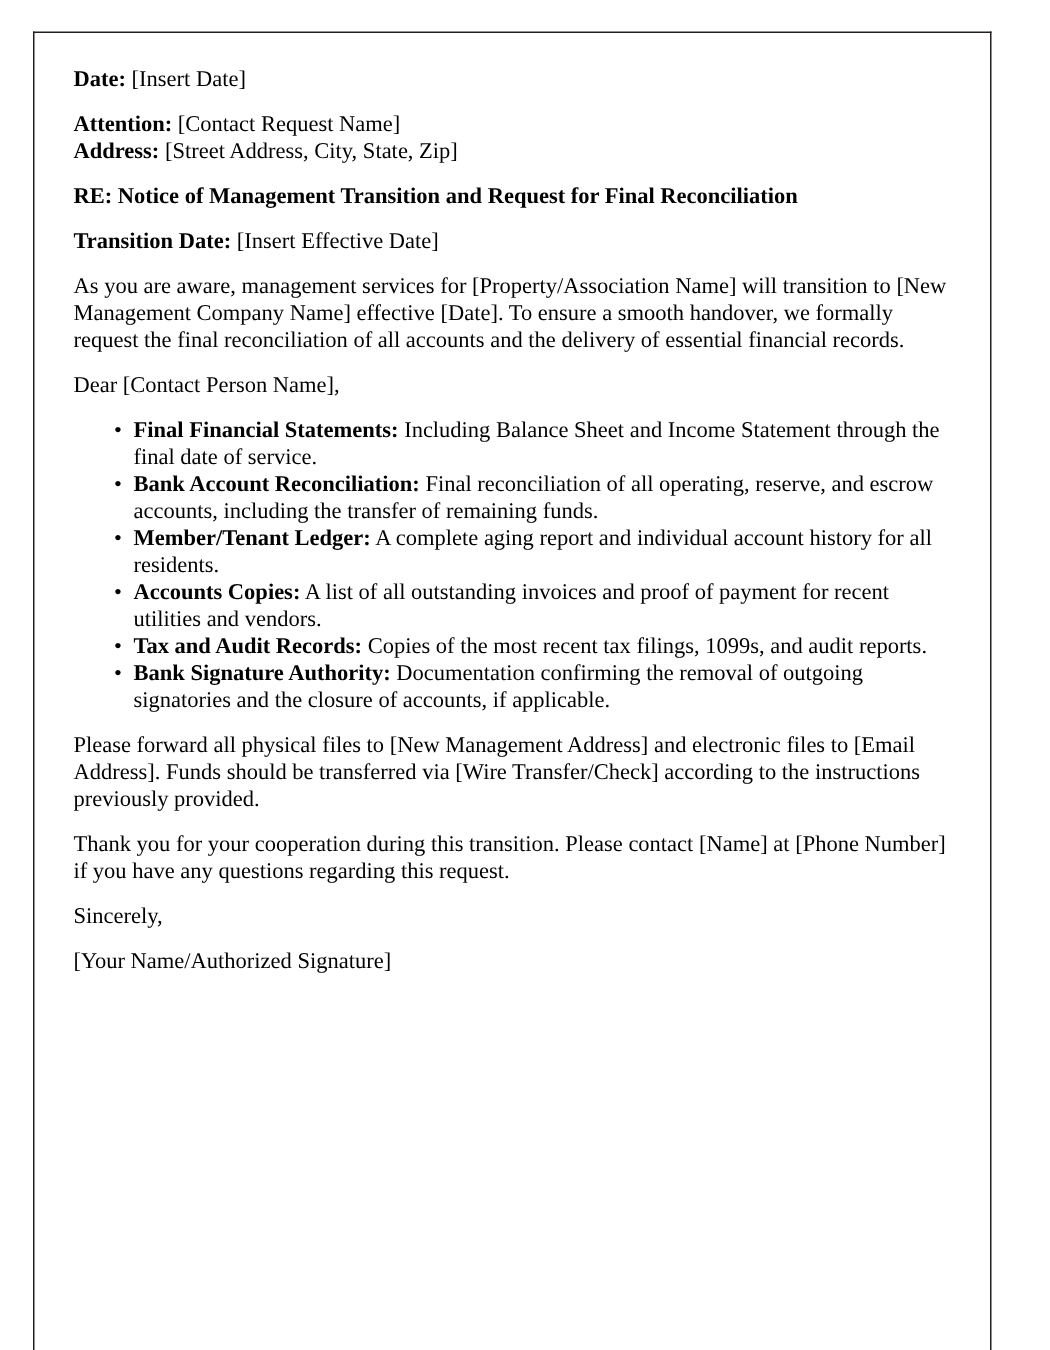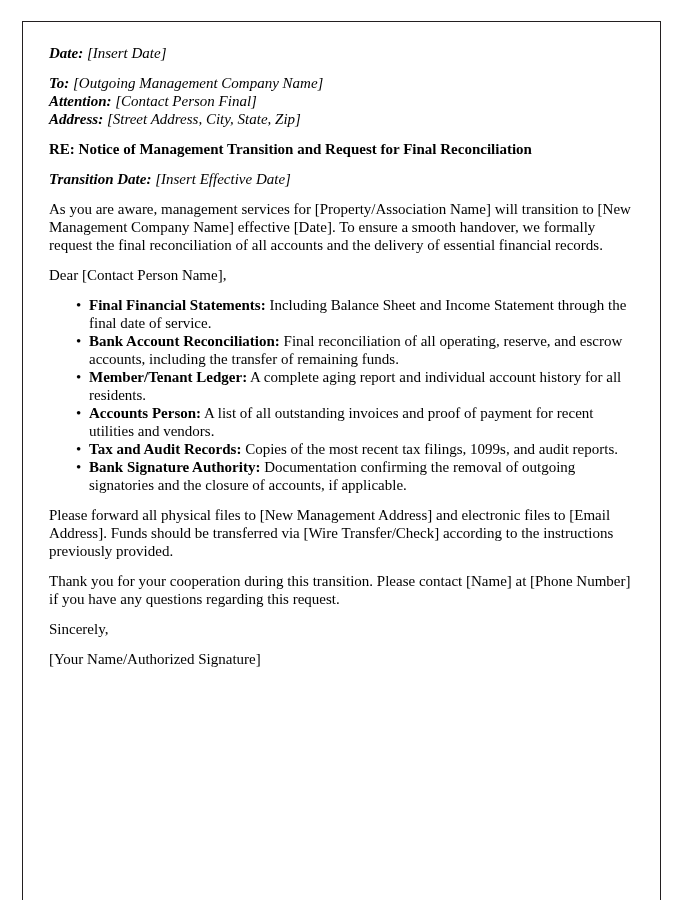--- a/index.html
+++ b/index.html
@@ -38,21 +38,20 @@
     width: 587px;          
     font-size: 15px;
     line-height: 18px;
   }
 
   .block {
     margin: 0 0 12px 0;
   }
   .line {
     display: block;
-    font-style: italic;
   }
 
   b, .bold {
     font-weight: bold;
   }
 
   .re-line {
     font-weight: bold;
     margin: 0 0 12px 0;
     font-family: Liberation Serif, serif;
@@ -85,22 +84,21 @@
 <body>
 
 <div class="page-frame">
   <div class="letter-body">
 
     <p class="block">
       <span class="line"><b>Date:</b> <span>[Insert Date]</span></span>
     </p>
 
     <p class="block">
-      <span class="line"><b>To:</b> <span>[Outgoing Management Company Name]</span></span>
-      <span class="line"><b>Attention:</b> <span>[Contact Person Final]</span></span>
+      <span class="line"><b>Attention:</b> <span>[Contact Request Name]</span></span>
       <span class="line"><b>Address:</b> <span>[Street Address, City, State, Zip]</span></span>
     </p>
 
     <p class="re-line">RE: Notice of Management Transition and Request for Final Reconciliation</p>
 
     <p class="block">
       <span class="line"><b>Transition Date:</b> <span>[Insert Effective Date]</span></span>
     </p>
 
     <p class="block">As you are aware, management services for [Property/Association Name] will transition to [New Management Company Name] effective [Date]. To ensure a smooth handover, we formally request the final reconciliation of all accounts and the delivery of essential financial records.</p>
@@ -119,21 +117,21 @@
         <b>Bank Account Reconciliation:</b>
         <span>Final reconciliation of all operating, reserve, and escrow accounts, including the transfer of remaining funds.</span>
       </li>
       <li>
         <span class="bullet-marker">•</span>
         <b>Member/Tenant Ledger:</b>
         <span>A complete aging report and individual account history for all residents.</span>
       </li>
       <li>
         <span class="bullet-marker">•</span>
-        <b>Accounts Person:</b>
+        <b>Accounts Copies:</b>
         <span>A list of all outstanding invoices and proof of payment for recent utilities and vendors.</span>
       </li>
       <li>
         <span class="bullet-marker">•</span>
         <b>Tax and Audit Records:</b>
         <span>Copies of the most recent tax filings, 1099s, and audit reports.</span>
       </li>
       <li>
         <span class="bullet-marker">•</span>
         <b>Bank Signature Authority:</b>

